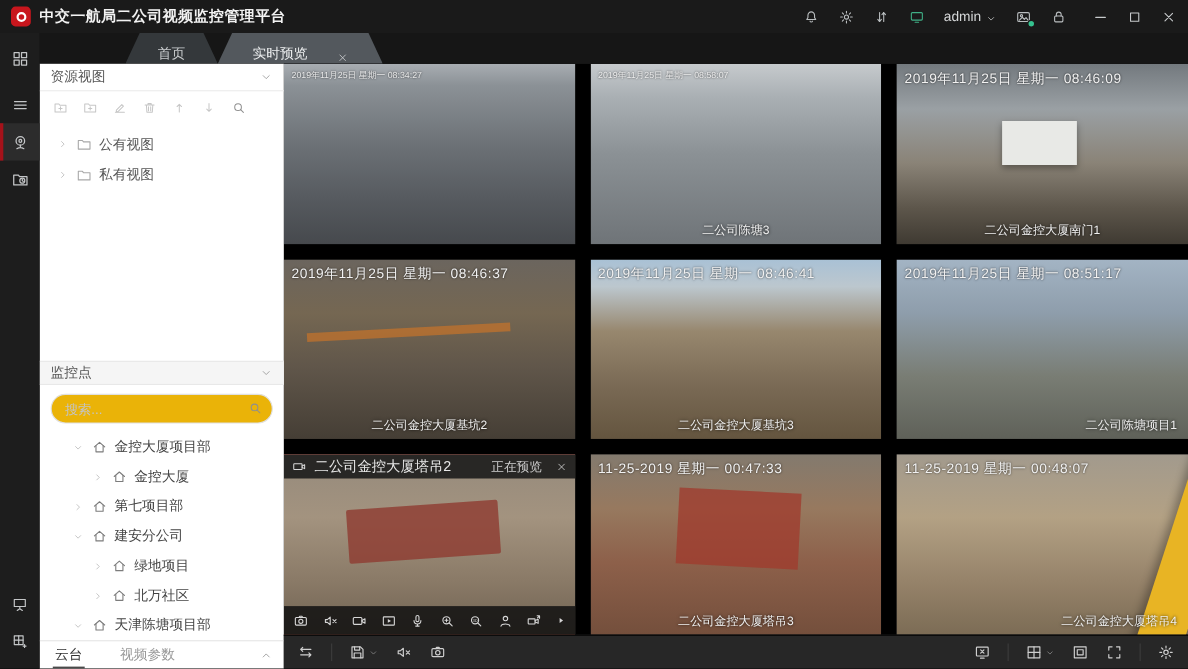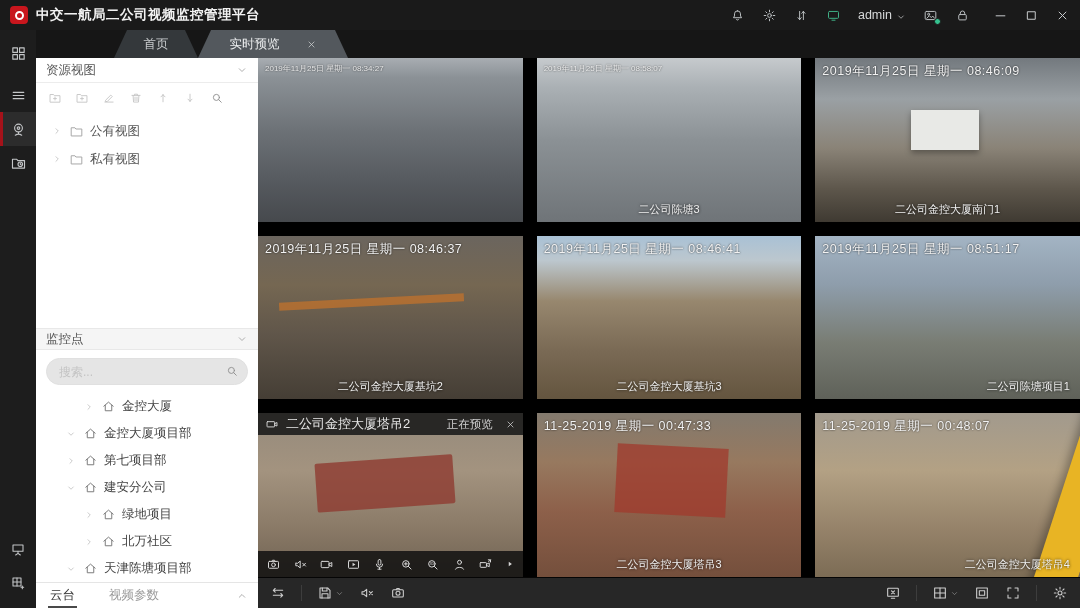--- a/index.html
+++ b/index.html
@@ -26,21 +26,21 @@
   .rail-item .i{width:17px;height:17px;}
   .rail-item.small .i{width:16px;height:16px;}
   .rail-item.active{background:#2c2c2c;}
   .rail-item.active::before{content:"";position:absolute;left:0;top:0;bottom:0;width:3px;background:#a5121a;}
   .rail-spacer{flex:1;}
   .rail-top{margin-top:6px;}
   .rail-gap{height:8px;}
 
   
   .tabstrip{position:absolute;left:36px;top:30px;width:1044px;height:28px;background:#161616;display:flex;align-items:flex-end;z-index:10;}
-  .tab{height:28px;display:flex;align-items:center;justify-content:center;font-size:12.5px;cursor:pointer;clip-path:polygon(13px 0,calc(100% - 13px) 0,100% 100%,0 100%);padding:0 18px;}
+  .tab{height:28px;display:flex;align-items:flex-end;justify-content:center;font-size:12.5px;cursor:pointer;clip-path:polygon(13px 0,calc(100% - 13px) 0,100% 100%,0 100%);padding:0 18px;}
   .tab-home{margin-left:78px;width:84px;background:#34383b;color:#c8cbcd;}
   .tab-live{width:150px;background:#53585d;color:#eceeef;gap:26px;margin-top:39px;}
   .tab-close .i{width:11px;height:11px;color:#d2d4d6;}
 
   
   .sidebar{position:absolute;left:36px;top:58px;width:222px;height:550px;background:#ffffff;display:flex;flex-direction:column;z-index:10;}
   .panel-header{height:25px;flex:0 0 25px;display:flex;align-items:center;padding:0 10px;color:#555;font-size:12.5px;border-bottom:1px solid #ececec;}
   .panel-header .i{width:12px;height:12px;color:#9a9a9a;margin-left:auto;cursor:pointer;}
   .res-toolbar{height:30px;flex:0 0 30px;display:flex;align-items:center;gap:13px;padding:0 12px;color:#c6c6c6;}
   .res-toolbar .i{width:14px;height:14px;cursor:pointer;}
@@ -50,21 +50,21 @@
   .tree-row .chev{width:10px;height:10px;color:#b0b0b0;flex:0 0 auto;}
   .tree-row .node-ic{width:15px;height:15px;color:#a8a8a8;margin:0 6px 0 7px;flex:0 0 auto;}
   .mon-tree .tree-row .node-ic{color:#7c7c7c;}
   .mon-tree .tree-row{height:27px;color:#444;}
   .lv0{padding-left:30px;}
   .lv1{padding-left:48px;}
   .res-tree .tree-row{padding-left:16px;}
   .flex-sp{flex:1;}
   .mon-header{background:#f5f5f5;border-top:1px solid #e8e8e8;border-bottom:1px solid #e8e8e8;height:22px;flex:0 0 22px;}
   .search-wrap{margin:8px 10px 4px 10px;position:relative;flex:0 0 auto;}
-  .search-input{width:100%;height:27px;border:1px solid #e0e0e0;border-radius:14px;padding:0 30px 0 12px;font-size:12px;color:#555;outline:none;background:#e5e5e5;}
+  .search-input{width:100%;height:27px;border:1px solid #e0e0e0;border-radius:14px;padding:0 30px 0 12px;font-size:12px;color:#555;outline:none;background:#eab308;}
   .search-input::placeholder{color:#c4c4c4;}
   .search-ic{position:absolute;right:9px;top:6px;width:14px;height:14px;color:#8f8f8f;cursor:pointer;}
   .side-tabs{margin-top:auto;height:26px;flex:0 0 26px;border-top:1px solid #e5e5e5;display:flex;align-items:center;padding:0 10px;gap:26px;position:relative;}
   .side-tab{font-size:12.5px;color:#999;cursor:pointer;height:100%;display:flex;align-items:center;position:relative;padding:0 4px;}
   .side-tab.active{color:#333;}
   .side-tab.active::after{content:"";position:absolute;left:2px;right:2px;bottom:0;height:2px;background:#4a4a4a;}
   .side-tabs .i{width:12px;height:12px;color:#9a9a9a;margin-left:auto;cursor:pointer;}
 
   
   .grid{position:absolute;left:258px;top:58px;width:822px;height:519px;display:grid;grid-template-columns:1fr 1fr 1fr;grid-template-rows:1fr 1fr 1fr;gap:14px;background:#000;}
@@ -456,37 +456,37 @@
           <use href="#ic-chevd"></use>
         </svg>
     </div>
     <div class="search-wrap">
       <input class="search-input" type="text" placeholder="搜索..." style="">
       <svg class="i search-ic">
           <use href="#ic-search"></use>
         </svg>
     </div>
     <div class="tree mon-tree">
+      <div class="tree-row lv0">
+        <svg class="i chev">
+            <use href="#ic-chevd"></use>
+          </svg>
+        <svg class="i node-ic">
+            <use href="#ic-home"></use>
+          </svg>
+        <span>金控大厦项目部</span>
+      </div>
       <div class="tree-row lv1">
         <svg class="i chev">
             <use href="#ic-chevr"></use>
           </svg>
         <svg class="i node-ic">
             <use href="#ic-home"></use>
           </svg>
         <span>金控大厦</span>
-      </div>
-      <div class="tree-row lv0">
-        <svg class="i chev">
-            <use href="#ic-chevd"></use>
-          </svg>
-        <svg class="i node-ic">
-            <use href="#ic-home"></use>
-          </svg>
-        <span>金控大厦项目部</span>
       </div>
       <div class="tree-row lv0">
         <svg class="i chev">
             <use href="#ic-chevr"></use>
           </svg>
         <svg class="i node-ic">
             <use href="#ic-home"></use>
           </svg>
         <span>第七项目部</span>
       </div>

